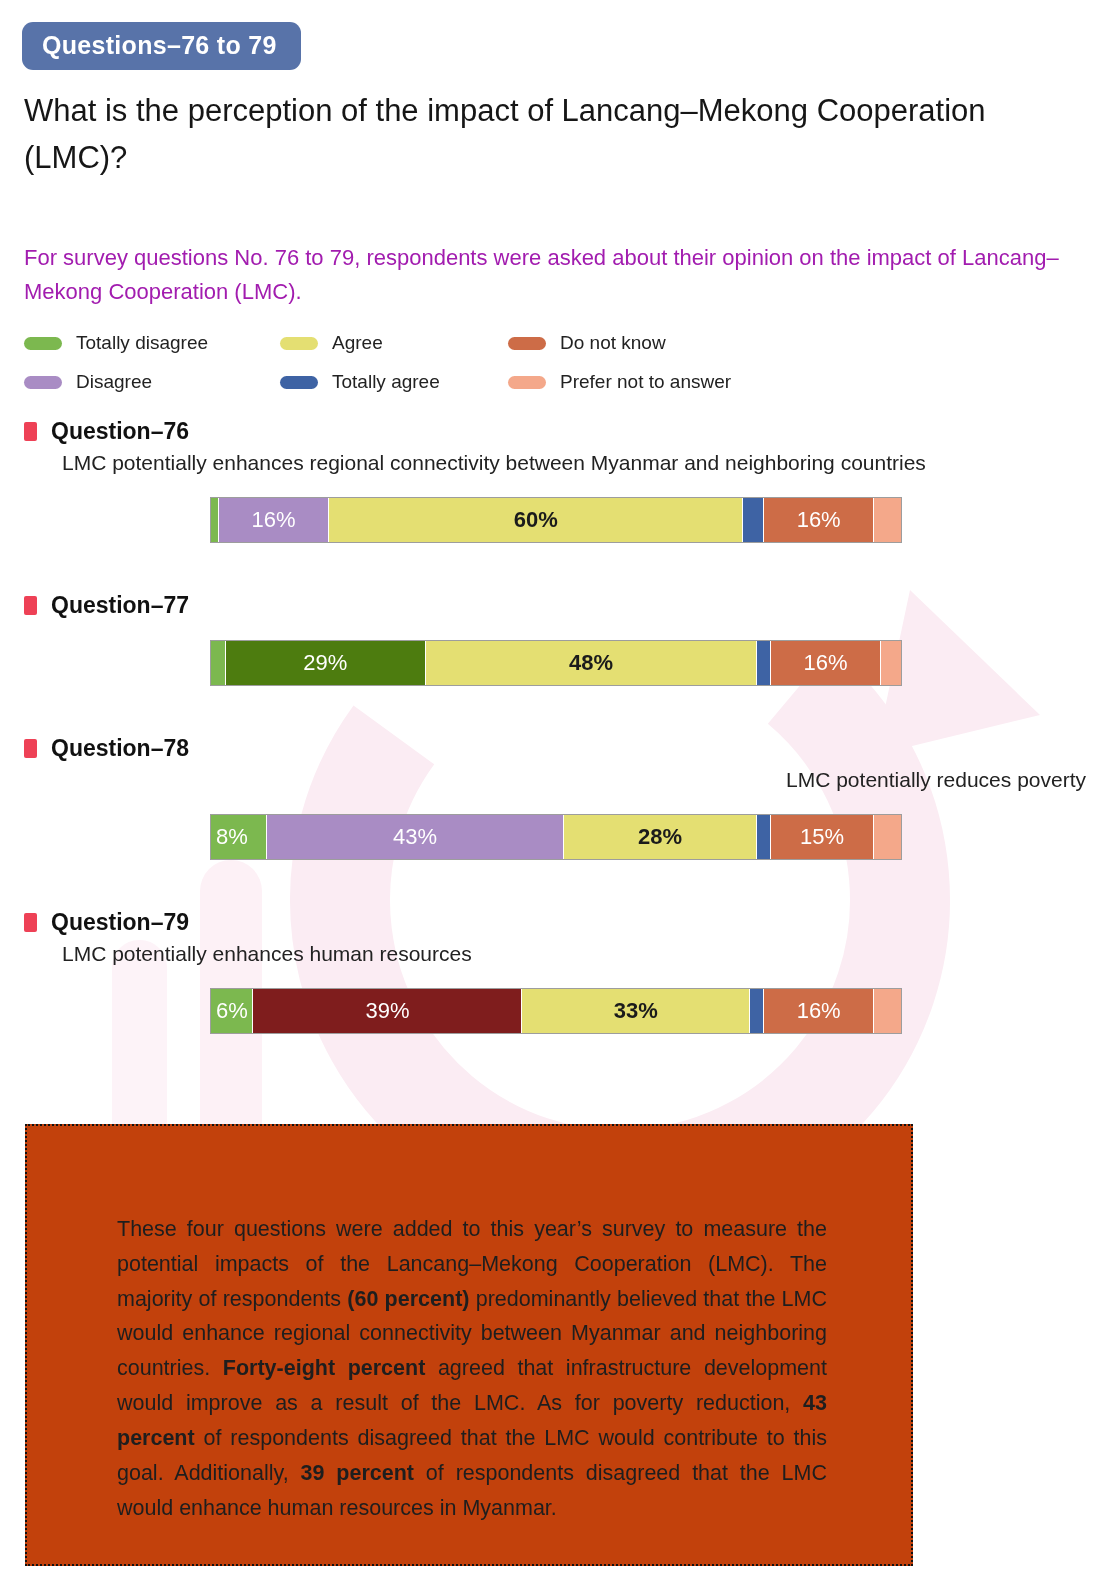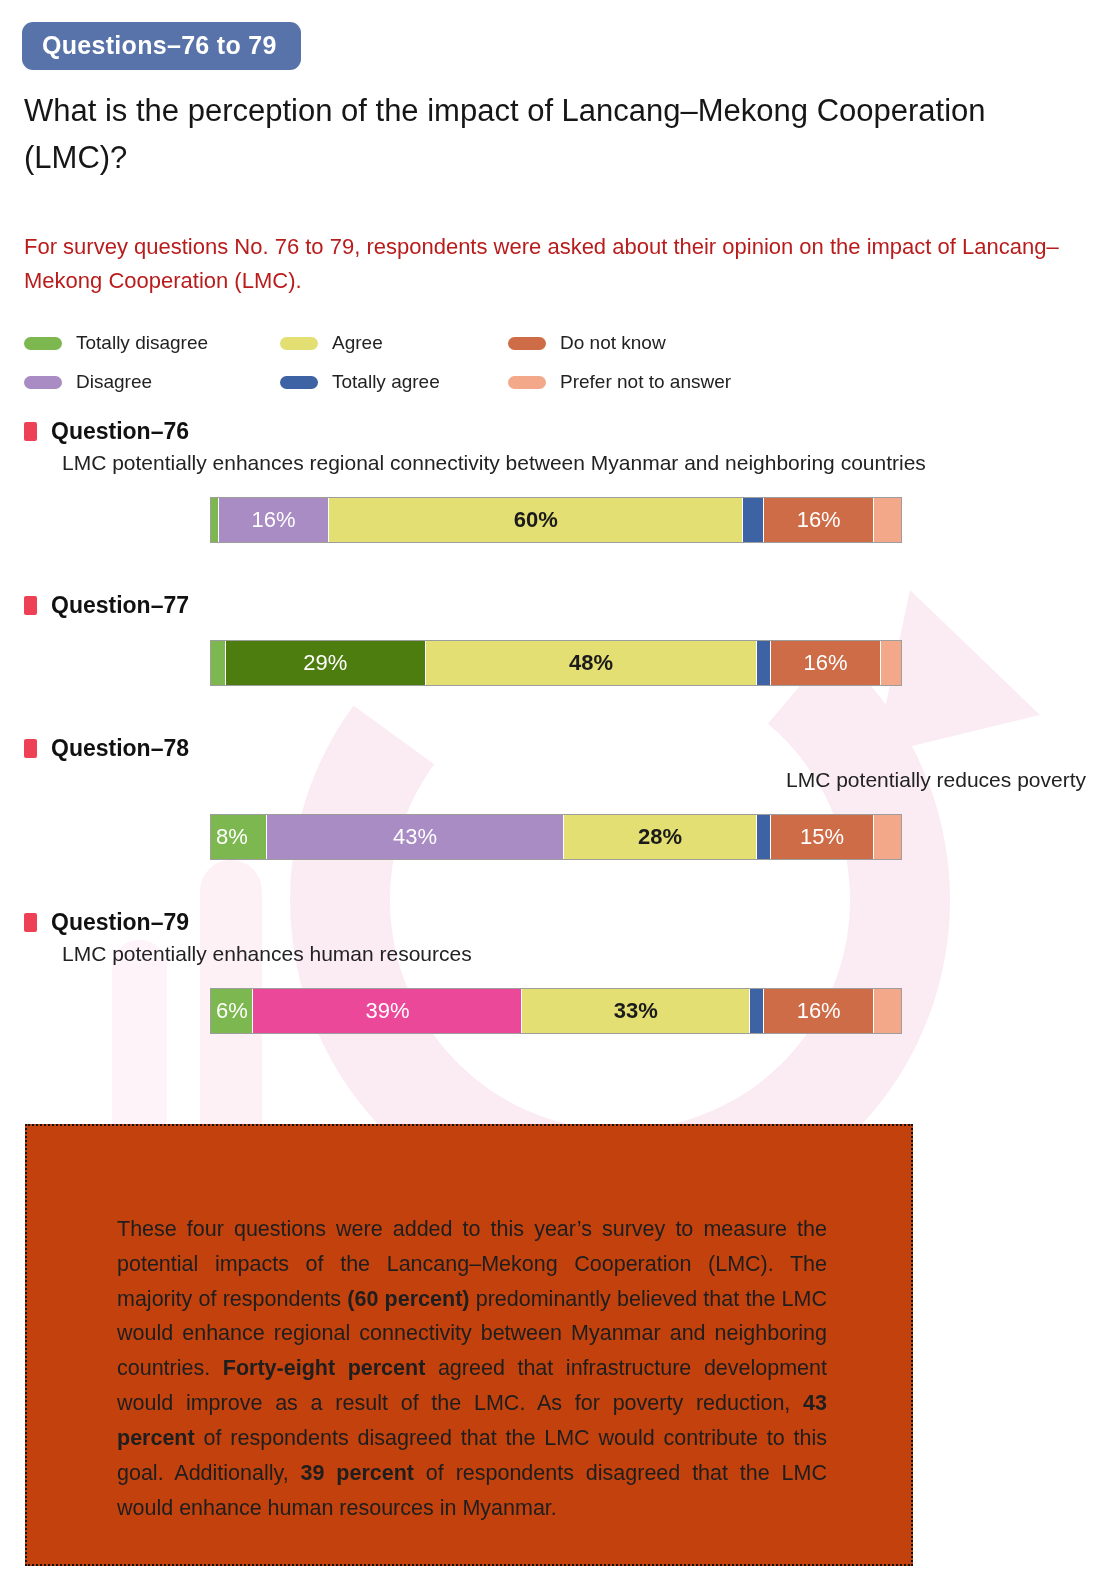--- a/index.html
+++ b/index.html
@@ -16,22 +16,22 @@
     font-size:25px; font-weight:600; letter-spacing:0.3px;
     padding:9px 24px 10px 20px; border-radius:11px;
   }
 
   .title {
     position:absolute; left:24px; top:88px; width:1062px; margin:0;
     font-size:31px; font-weight:500; color:#161616; line-height:1.5;
   }
 
   .intro {
-    position:absolute; left:24px; top:230px; width:1040px; margin:0;
-    font-size:22px; color:#b91c1c; line-height:1.55;
+    position:absolute; left:24px; top:241px; width:1040px; margin:0;
+    font-size:22px; color:#a21caf; line-height:1.55;
   }
 
   .legend {
     position:absolute; left:24px; top:332px;
     display:grid; grid-auto-flow:column;
     grid-template-rows:repeat(2, auto);
     grid-template-columns:256px 228px auto;
     row-gap:17px;
   }
   .legend-item { display:flex; align-items:center; gap:14px; font-size:19px; color:#222222; }
@@ -180,21 +180,21 @@
         <div class="qblock">
           <div class="qheader">
             <span class="bullet" style="background: rgb(238, 65, 86);"></span>
             <span class="qtitle">Question–79</span>
           </div>
           <p class="qsubtitle" style="margin: 5px 0px 0px 38px;">LMC potentially enhances human resources</p>
           <div class="bar" style="border-color: rgb(157, 157, 157);">
             <div class="seg left-align" title="Totally disagree" style="width: 6%; background: rgb(124, 184, 79);">
               <span class="lbl">6%</span>
             </div>
-            <div class="seg" title="Disagree" style="width: 39%; background: #ec4899;">
+            <div class="seg" title="Disagree" style="width: 39%; background: #7f1d1d;">
               <span class="lbl">39%</span>
             </div>
             <div class="seg" title="Agree" style="width: 33%; background: rgb(228, 223, 114);">
               <span class="lbl dark">33%</span>
             </div>
             <div class="seg" title="Totally agree" style="width: 2%; background: rgb(62, 99, 164);"></div>
             <div class="seg" title="Do not know" style="width: 16%; background: rgb(205, 108, 71);">
               <span class="lbl">16%</span>
             </div>
             <div class="seg" title="Prefer not to answer" style="width: 4%; background: rgb(244, 168, 138);"></div>

